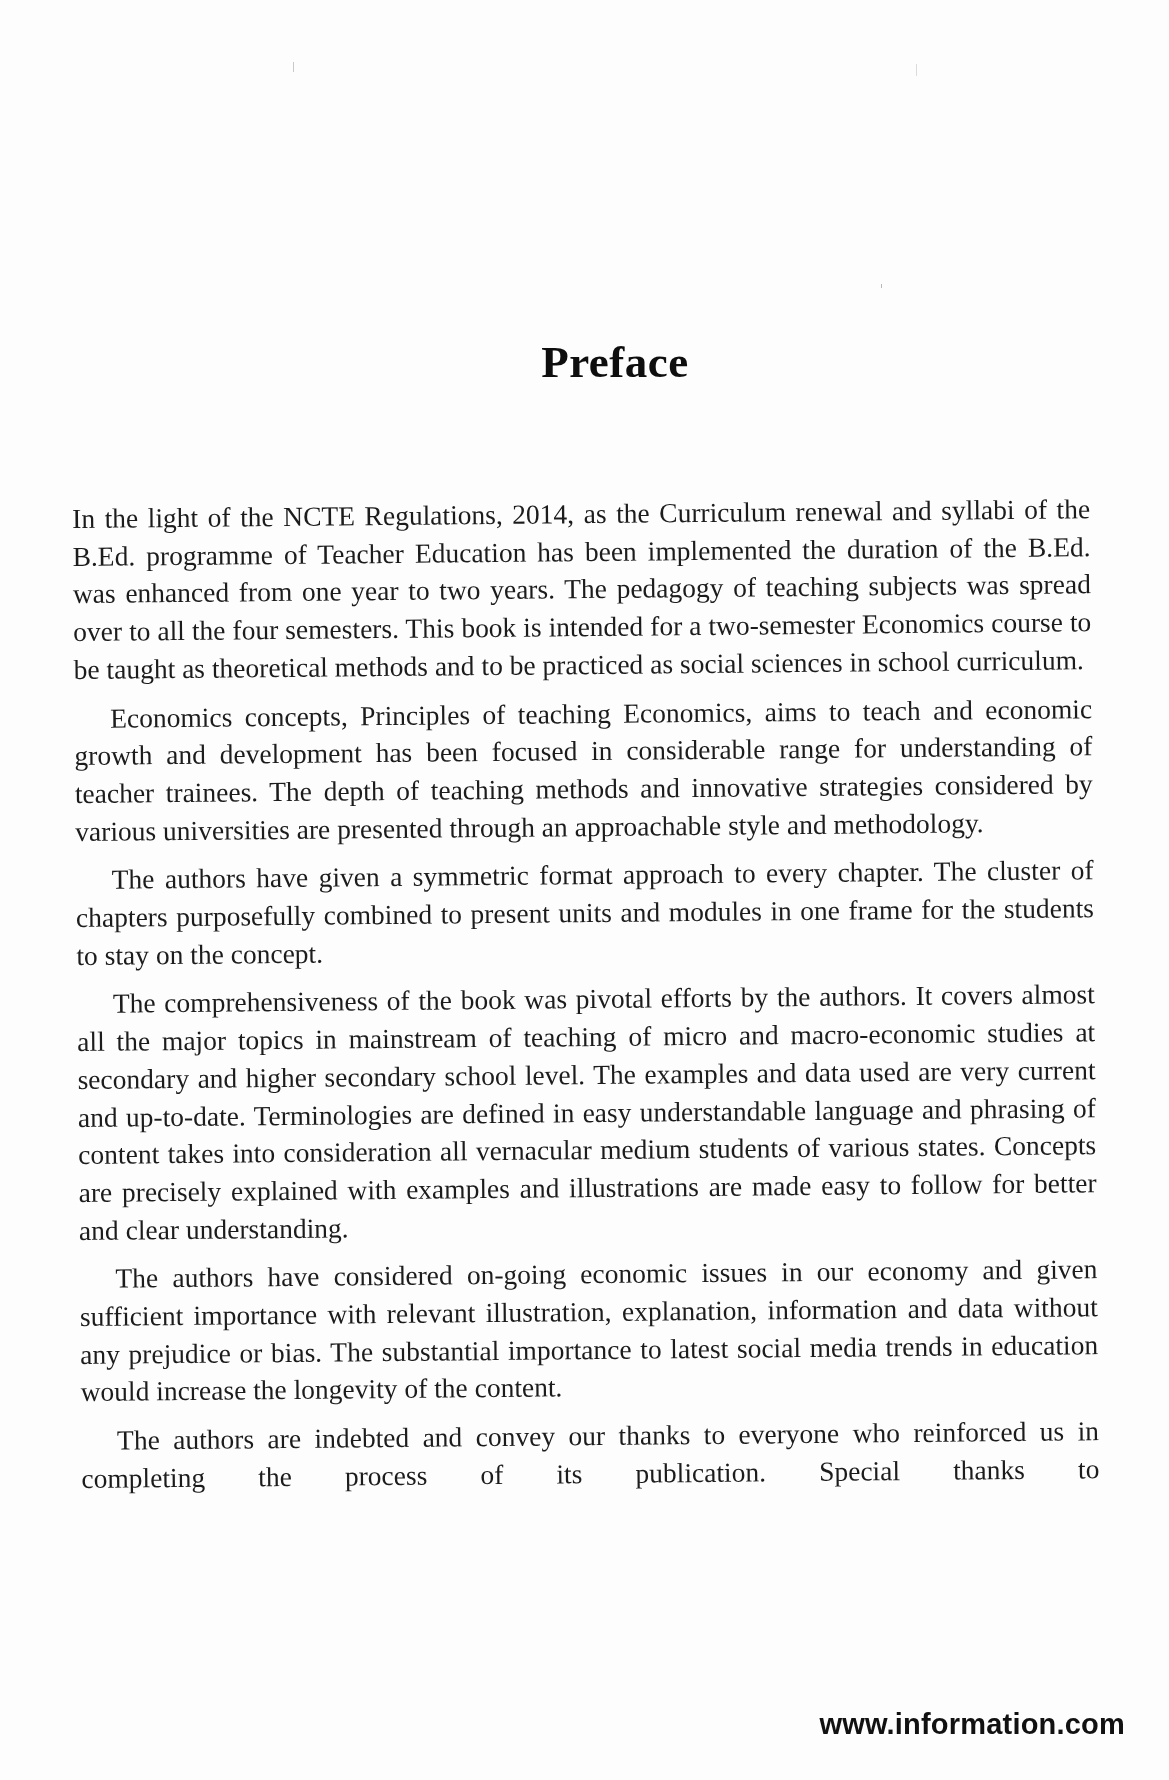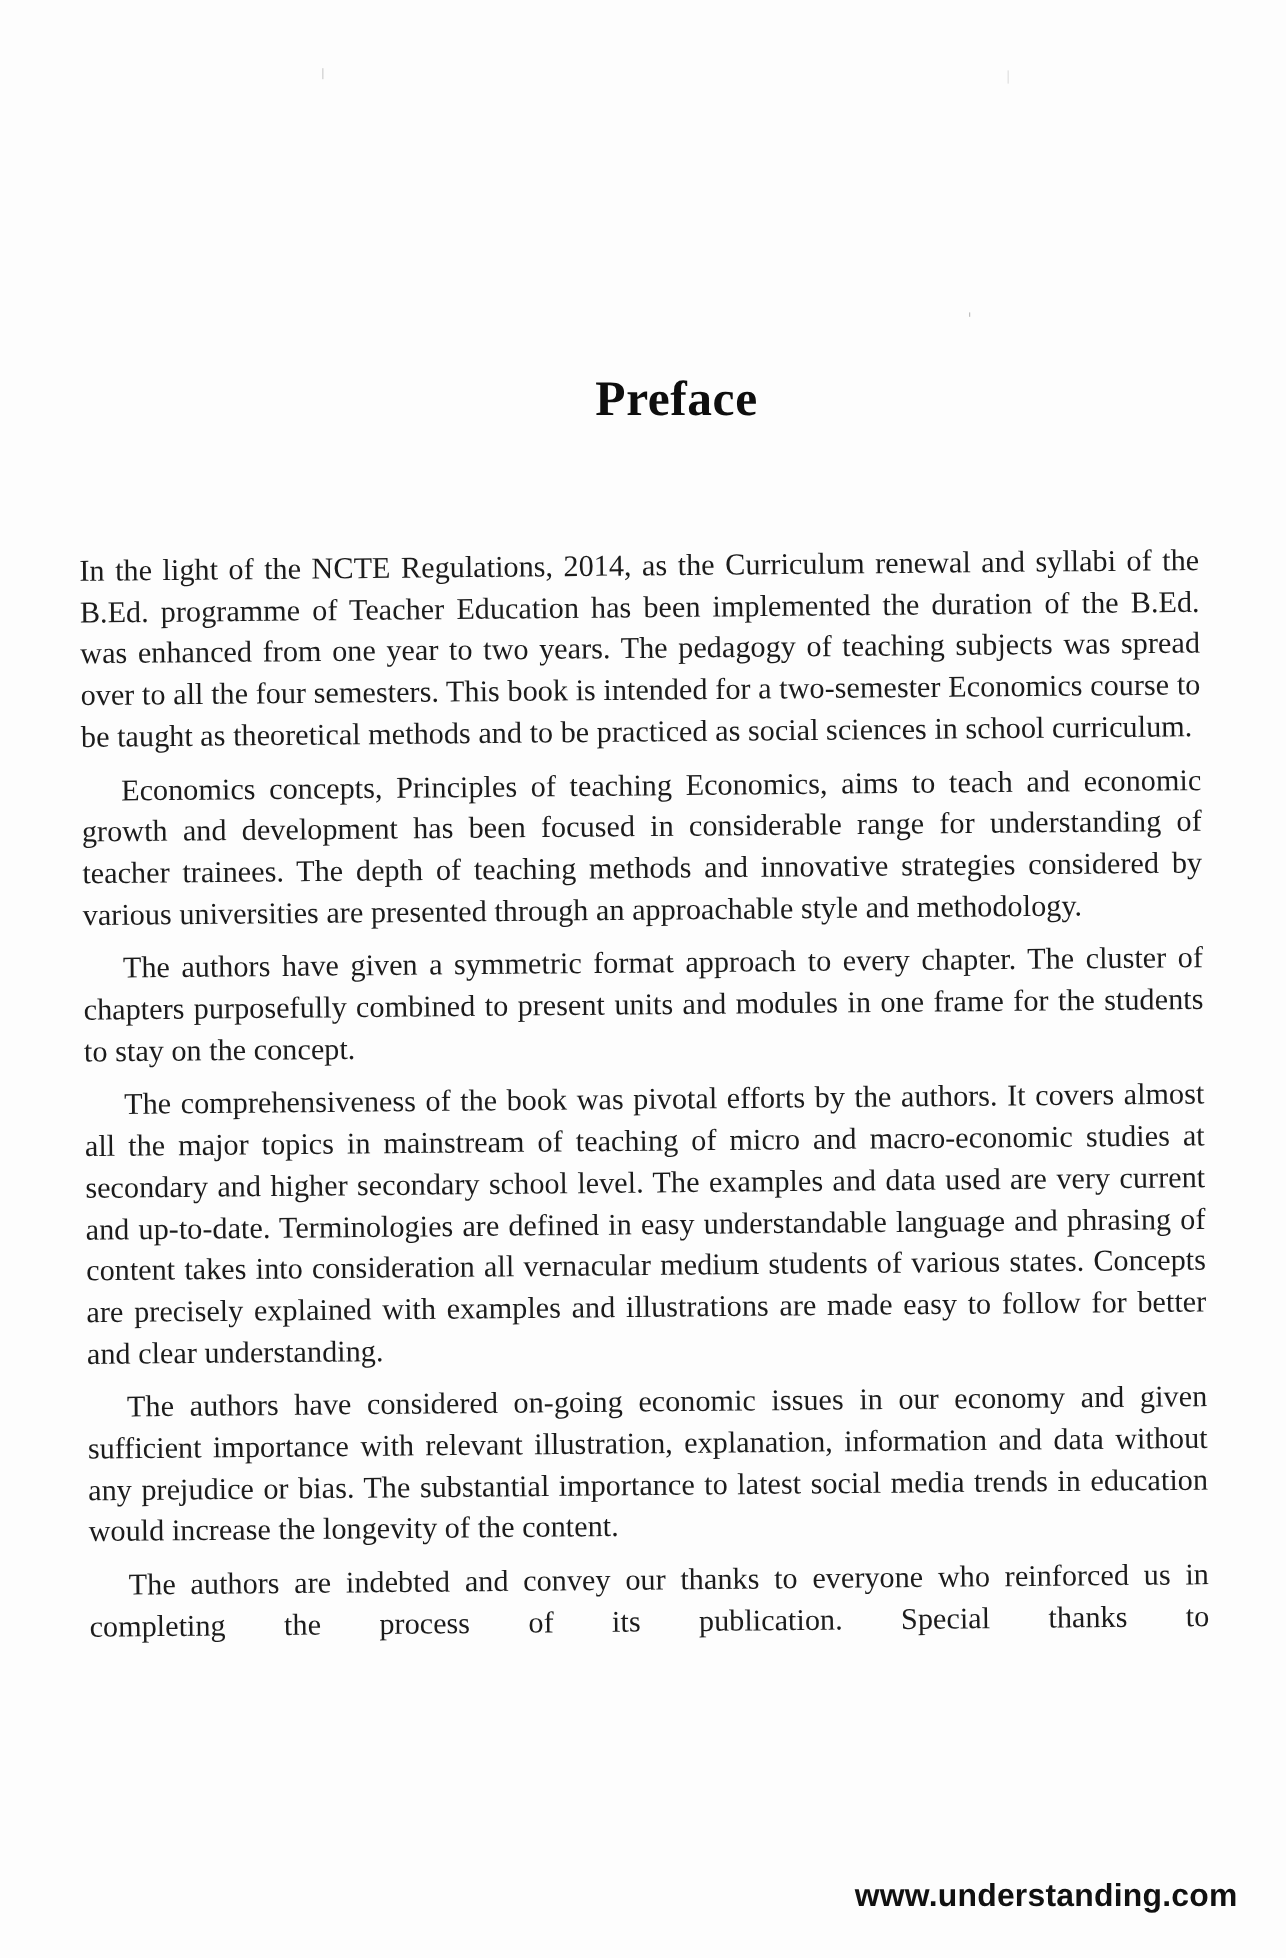--- a/index.html
+++ b/index.html
@@ -83,14 +83,14 @@
 
   <div class="body-text">
     <p class="para">In the light of the NCTE Regulations, 2014, as the Curriculum renewal and syllabi of the B.Ed. programme of Teacher Education has been implemented the duration of the B.Ed. was enhanced from one year to two years. The pedagogy of teaching subjects was spread over to all the four semesters. This book is intended for a two-semester Economics course to be taught as theoretical methods and to be practiced as social sciences in school curriculum.</p>
     <p class="para indent">Economics concepts, Principles of teaching Economics, aims to teach and economic growth and development has been focused in considerable range for understanding of teacher trainees. The depth of teaching methods and innovative strategies considered by various universities are presented through an approachable style and methodology.</p>
     <p class="para indent">The authors have given a symmetric format approach to every chapter. The cluster of chapters purposefully combined to present units and modules in one frame for the students to stay on the concept.</p>
     <p class="para indent">The comprehensiveness of the book was pivotal efforts by the authors. It covers almost all the major topics in mainstream of teaching of micro and macro-economic studies at secondary and higher secondary school level. The examples and data used are very current and up-to-date. Terminologies are defined in easy understandable language and phrasing of content takes into consideration all vernacular medium students of various states. Concepts are precisely explained with examples and illustrations are made easy to follow for better and clear understanding.</p>
     <p class="para indent">The authors have considered on-going economic issues in our economy and given sufficient importance with relevant illustration, explanation, information and data without any prejudice or bias. The substantial importance to latest social media trends in education would increase the longevity of the content.</p>
     <p class="para indent" style="text-align-last: justify;">The authors are indebted and convey our thanks to everyone who reinforced us in completing the process of its publication. Special thanks to</p>
   </div>
 
-  <div class="watermark">www.understanding.com</div>
+  <div class="watermark">www.information.com</div>
 </div>
 
 </body></html>

